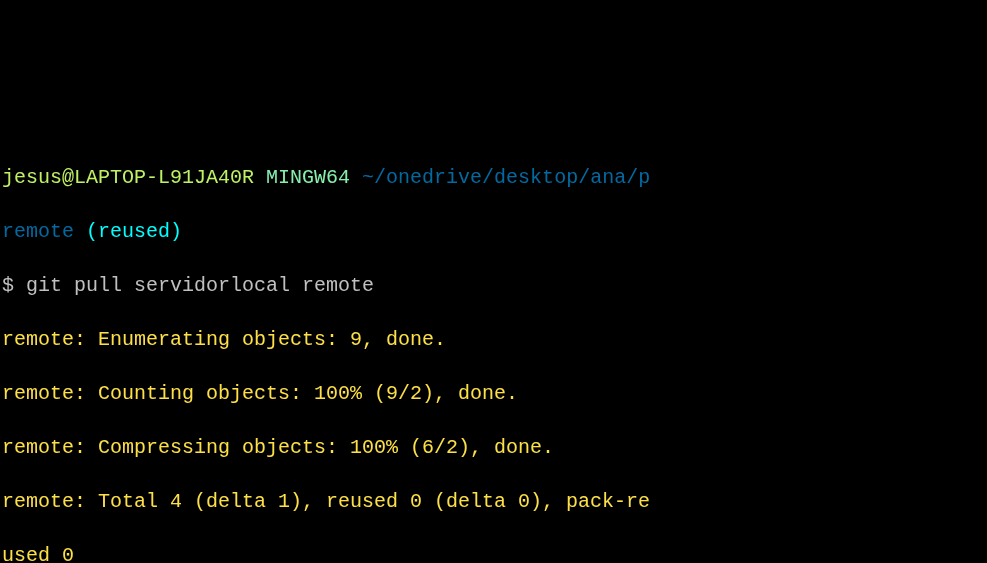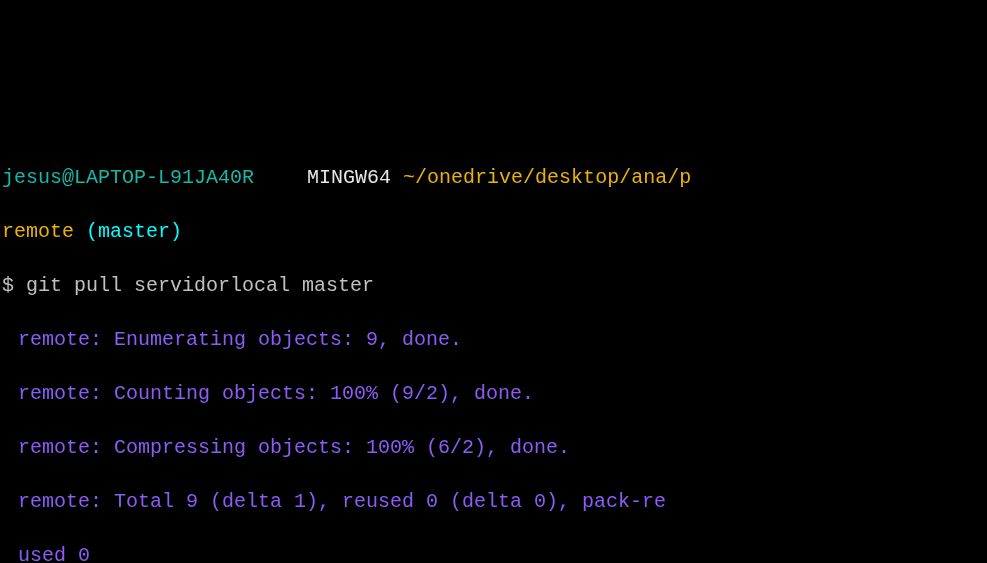--- a/index.html
+++ b/index.html
@@ -13,42 +13,42 @@
       font-size: 20px;
       line-height: 1.35;
       color: #c0c0c0;
       padding: 2px;
       width: 987px;
       height: 563px;
       overflow: hidden;
       white-space: pre-wrap;
       word-break: break-all;
     }
-    .user { color: #14b8a6; margin-top: 40px; }
-    .env { color: #e5e5e5; margin-left: 41px; }
-    .path { color: #eab308; }
+    .user { color: #bef264; margin-top: 40px; }
+    .env { color: #86efac; }
+    .path { color: #0369a1; }
     .branch { color: #00ffff; }
     .cmd { color: #c0c0c0; }
-    .output { color: #8b5cf6; margin-left: 16px; }
+    .output { color: #fde047; }
     .prompt-line { display: block; }
     .blank { height: 1.35em; }
   </style>
 </head>
 <body>
 
 
 
 <div class="blank"></div>
 <div class="prompt-line"><span class="user">jesus@LAPTOP-L91JA40R</span><span> </span><span class="env">MINGW64</span><span> </span><span class="path">~/onedrive/desktop/ana/p</span></div>
-<div class="prompt-line"><span class="path">remote</span><span> </span><span class="branch">(master)</span></div>
-<div class="prompt-line"><span class="cmd">$ </span><span class="cmd">git pull servidorlocal master</span></div>
+<div class="prompt-line"><span class="path">remote</span><span> </span><span class="branch">(reused)</span></div>
+<div class="prompt-line"><span class="cmd">$ </span><span class="cmd">git pull servidorlocal remote</span></div>
 <div class="output">remote: Enumerating objects: 9, done.</div>
 <div class="output">remote: Counting objects: 100% (9/2), done.</div>
 <div class="output">remote: Compressing objects: 100% (6/2), done.</div>
-<div class="output">remote: Total 9 (delta 1), reused 0 (delta 0), pack-re</div>
+<div class="output">remote: Total 4 (delta 1), reused 0 (delta 0), pack-re</div>
 <div class="output">used 0</div>
 
 
 
 
 
 
 
 
 

